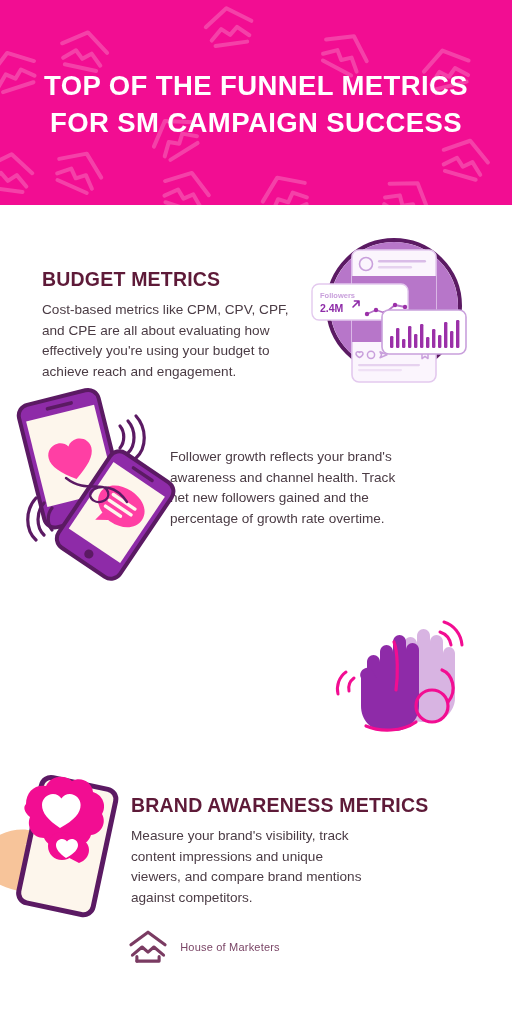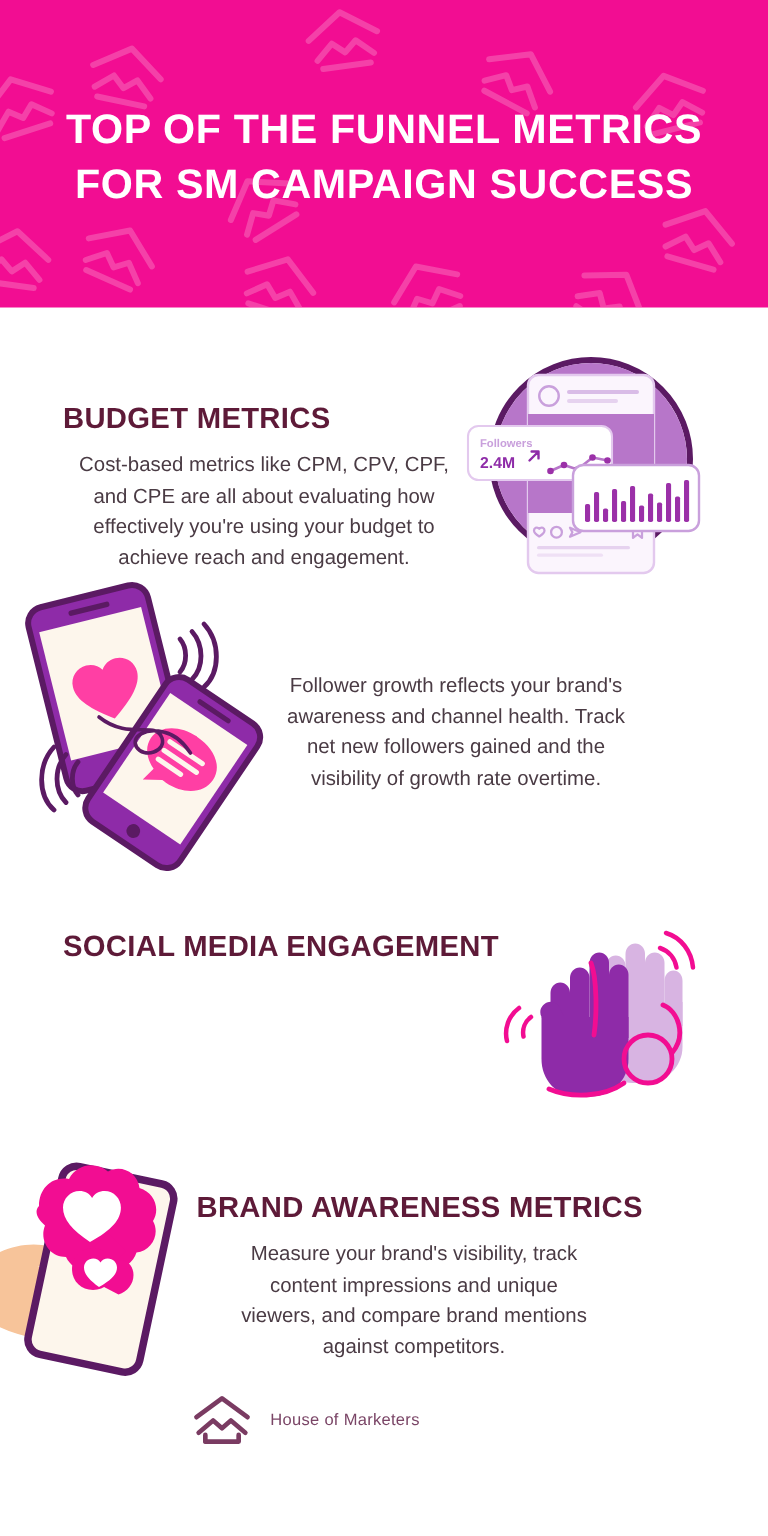--- a/index.html
+++ b/index.html
@@ -29,21 +29,20 @@
   
   .section{position:absolute;margin-top:22px;}
   .sec-title{
     color:#5E1A38;font-weight:bold;font-size:19.5px;
     letter-spacing:.2px;text-transform:uppercase;margin:0 0 9px 0;
     white-space:nowrap;
   }
   .sec-body{
     color:#4A3B44;font-size:13.6px;line-height:1.52;margin:0;
     white-space:pre-line;
-    text-align:center;
   }
 
   #sec-budget   {left:42px; top:246px; width:268px;}
   #sec-audience {left:170px;top:425px; width:268px;}
   #sec-engage   {left:42px; top:598px; width:300px;}
   #sec-brand    {left:131px;top:772px; width:290px;}
 
   
   .art{position:absolute;text-align:right;}
   .art svg{display:block;overflow:visible;}
@@ -242,21 +241,21 @@
           <rect x="146" y="92" width="3.4" height="28" rx="1.2"></rect>
         </g>
       </g>
     </svg>
   </div>
 
   <div class="section" id="sec-audience">
     <p class="sec-body">Follower growth reflects your brand's
 awareness and channel health. Track
 net new followers gained and the
-visibility of  growth rate overtime.</p>
+percentage of  growth rate overtime.</p>
   </div>
 
   <div class="art" id="art-phones">
     <svg viewBox="0 0 168 184" width="168" height="184">
 
       <g transform="rotate(-14 62 75)">
         <rect x="22" y="14" width="82" height="126" rx="11" fill="#8E2BA8" stroke="#5B1A63" stroke-width="4"></rect>
         <rect x="28" y="30" width="70" height="88" fill="#FDF6EC"></rect>
         <rect x="50" y="21" width="28" height="3.6" rx="1.8" fill="#5B1A63"></rect>
         <circle cx="63" cy="128" r="5" fill="#5B1A63"></circle>
@@ -285,21 +284,20 @@
         <path d="M44 126c-5 6-5 16 0 22"></path>
         <path d="M36 121c-8 9-8 24 0 32"></path>
         <path d="M28 116c-11 12-11 32 0 42"></path>
       </g>
 
       <path d="M58 96c20 16 38 2 42 14 3 9-12 14-17 6-4-7 6-13 18-10 9 2 14 8 18 14" fill="none" stroke="#5B1A63" stroke-width="2.4" stroke-linecap="round"></path>
     </svg>
   </div>
 
   <div class="section" id="sec-engage">
-    <h2 class="sec-title">SOCIAL MEDIA ENGAGEMENT</h2>
   </div>
 
   <div class="art" id="art-hands">
     <svg viewBox="0 0 148 128" width="148" height="128">
 
       <g fill="#D8B4E2">
         <path d="M72 38c0-4 3-7 6.5-7S85 34 85 38v40H72z"></path>
         <path d="M85 30c0-4 3-7 6.5-7S98 26 98 30v48H85z"></path>
         <path d="M98 36c0-4 3-7 6.5-7s6.5 3 6.5 7v42H98z"></path>
         <path d="M111 48c0-4 2.6-7 6-7s6 3 6 7v30h-12z"></path>

